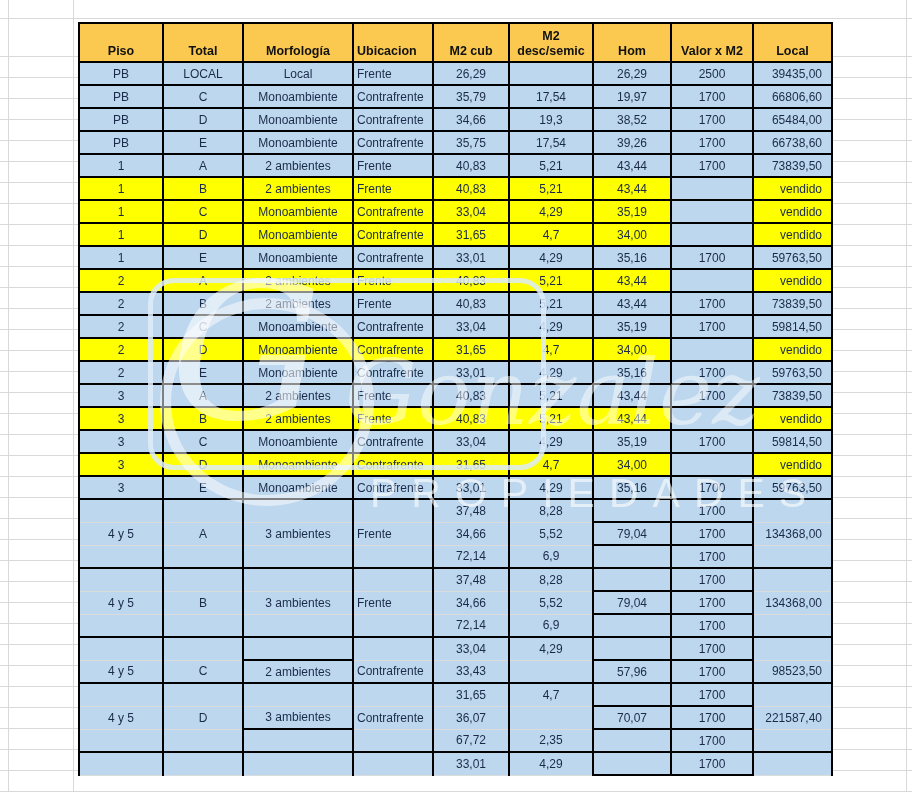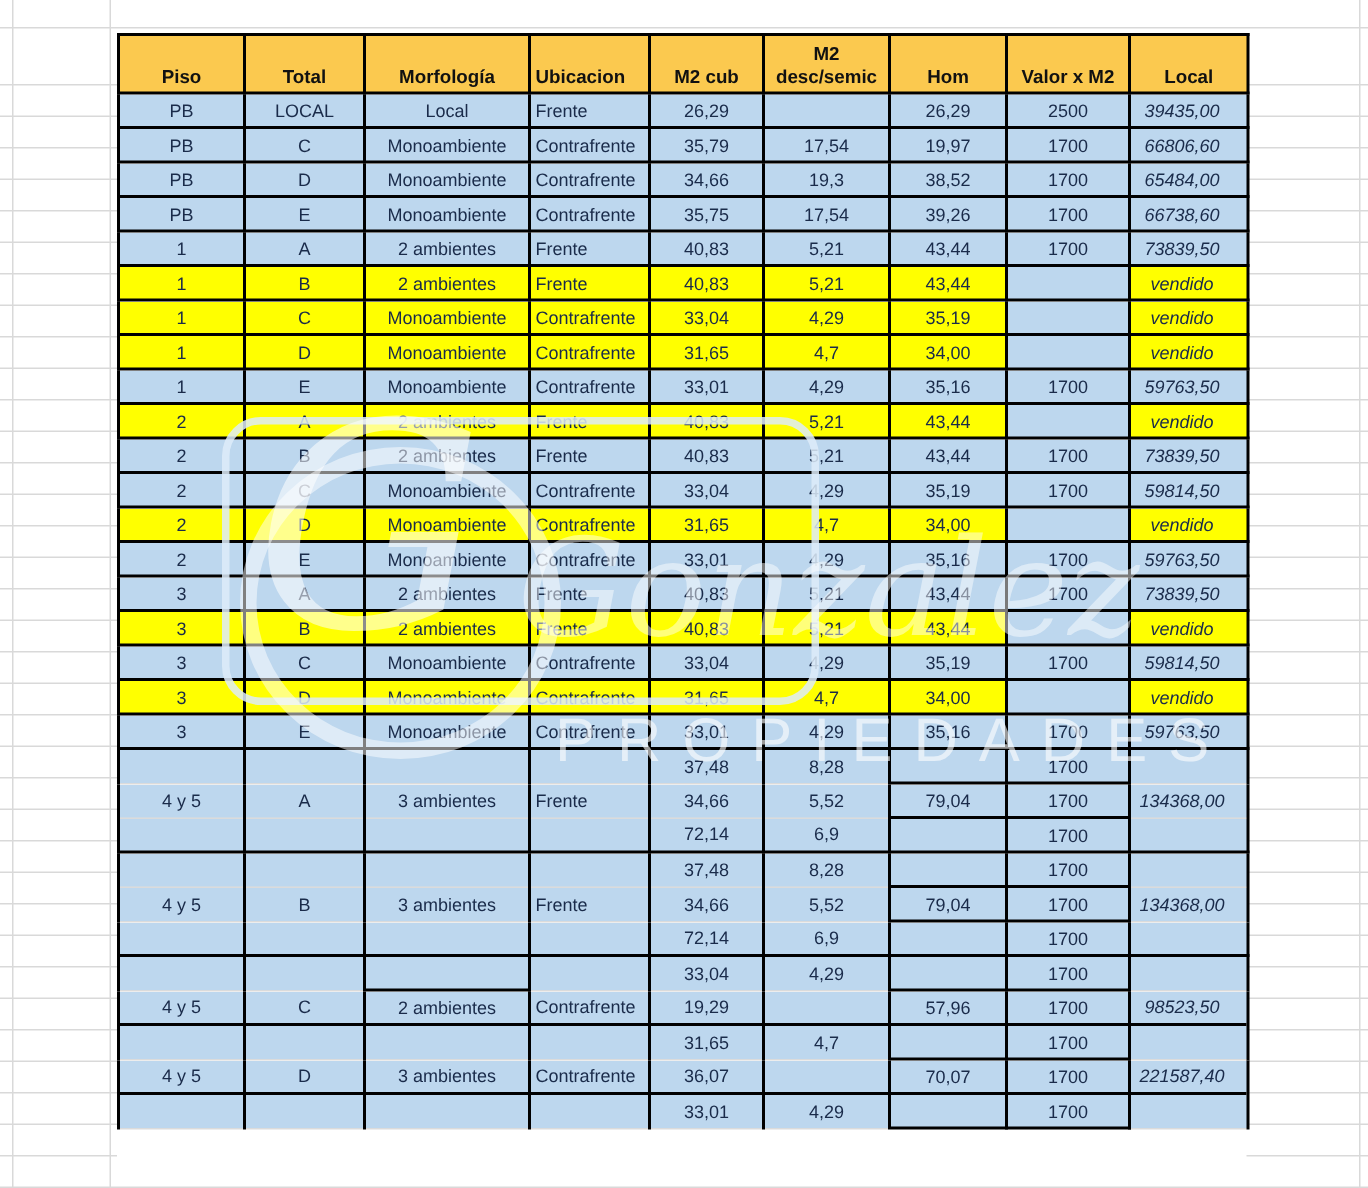--- a/index.html
+++ b/index.html
@@ -11,21 +11,21 @@
 
   table{position:absolute;left:78px;top:22px;border-collapse:collapse;table-layout:fixed;
         width:753px;}
   td,th{border:2px solid #000;padding:0;height:21px;font-size:12px;color:#1a2b4a;
         text-align:center;vertical-align:middle;overflow:hidden;white-space:nowrap;}
   th{background:#fbc94f;color:#111;font-weight:bold;font-size:12.5px;height:34px;
      vertical-align:bottom;padding-bottom:3px;white-space:pre-line;line-height:1.15;}
   td.blue{background:#bdd7ee;}
   td.yellow{background:#ffff00;}
   td.col-ubicacion, th.col-ubicacion{text-align:left;padding-left:3px;}
-  td.col-total{padding-right:9px;font-style:italic;}
+  td.col-total{text-align:right;padding-right:9px;}
   
   td.g{border-top:none;border-bottom:none;}
   td.fb{border-bottom:1px solid rgba(0,0,0,0.14);}
   td.kt{border-top:2px solid #000;}
   td.kb{border-bottom:2px solid #000;}
 
   
   .wm{position:absolute;left:0;top:0;width:912px;height:792px;pointer-events:none;z-index:5;}
   .wm *{position:absolute;}
   .wm-box{left:148px;top:278px;width:388px;height:182px;border:5px solid rgba(222,236,249,0.85);
@@ -433,21 +433,21 @@
         <td class="col-m2desc blue g kt fb">4,29</td>
         <td class="col-hom blue g kt kb"></td>
         <td class="col-valor blue g kt kb">1700</td>
         <td class="col-total blue g kt fb"></td>
       </tr>
       <tr>
         <td class="col-piso blue g fb">4 y 5</td>
         <td class="col-letra blue g fb">C</td>
         <td class="col-morfologia blue g fb">2 ambientes</td>
         <td class="col-ubicacion blue g fb">Contrafrente</td>
-        <td class="col-m2cub blue g fb">19,29</td>
+        <td class="col-m2cub blue g fb">33,43</td>
         <td class="col-m2desc blue g fb"></td>
         <td class="col-hom blue g kb">57,96</td>
         <td class="col-valor blue g kb">1700</td>
         <td class="col-total blue g fb">98523,50</td>
       </tr>
       <tr>
         <td class="col-piso blue g kt fb"></td>
         <td class="col-letra blue g kt fb"></td>
         <td class="col-morfologia blue g kt fb"></td>
         <td class="col-ubicacion blue g kt fb"></td>
@@ -460,20 +460,31 @@
       <tr>
         <td class="col-piso blue g fb">4 y 5</td>
         <td class="col-letra blue g fb">D</td>
         <td class="col-morfologia blue g fb kb">3 ambientes</td>
         <td class="col-ubicacion blue g fb">Contrafrente</td>
         <td class="col-m2cub blue g fb">36,07</td>
         <td class="col-m2desc blue g fb"></td>
         <td class="col-hom blue g kb">70,07</td>
         <td class="col-valor blue g kb">1700</td>
         <td class="col-total blue g fb">221587,40</td>
+      </tr>
+      <tr>
+        <td class="col-piso blue g kb"></td>
+        <td class="col-letra blue g kb"></td>
+        <td class="col-morfologia blue g kb"></td>
+        <td class="col-ubicacion blue g kb"></td>
+        <td class="col-m2cub blue g kb">67,72</td>
+        <td class="col-m2desc blue g kb">2,35</td>
+        <td class="col-hom blue g kb"></td>
+        <td class="col-valor blue g kb">1700</td>
+        <td class="col-total blue g kb"></td>
       </tr>
       <tr>
         <td class="col-piso blue g kt fb"></td>
         <td class="col-letra blue g kt fb"></td>
         <td class="col-morfologia blue g kt fb"></td>
         <td class="col-ubicacion blue g kt fb"></td>
         <td class="col-m2cub blue g kt fb">33,01</td>
         <td class="col-m2desc blue g kt fb">4,29</td>
         <td class="col-hom blue g kt kb"></td>
         <td class="col-valor blue g kt kb">1700</td>

